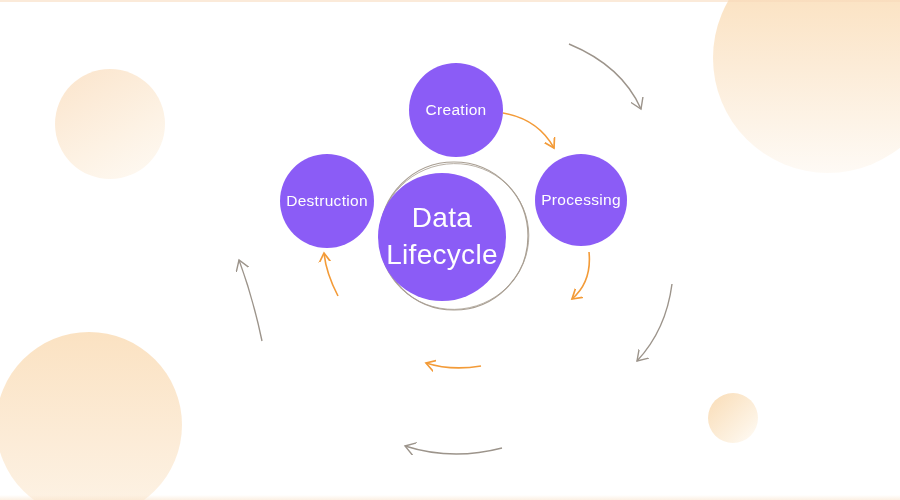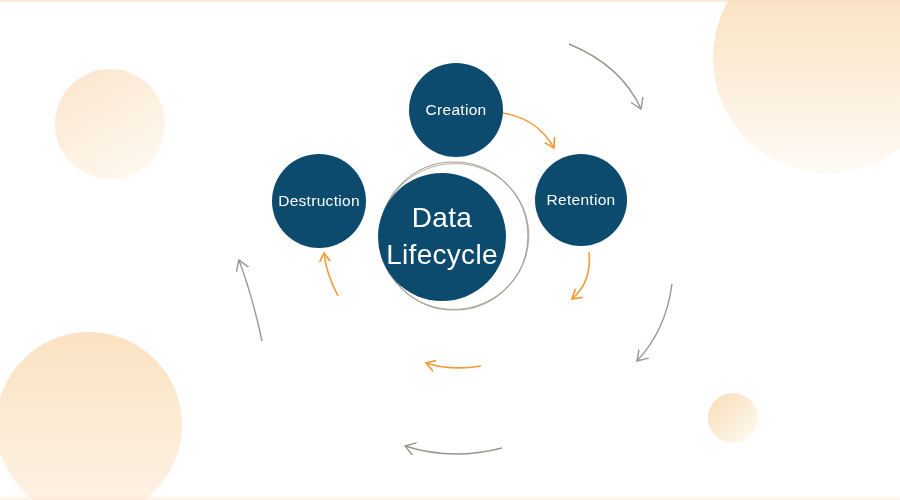--- a/index.html
+++ b/index.html
@@ -40,40 +40,40 @@
     background: linear-gradient(180deg, rgba(249,225,200,0) 0%, rgba(249,225,200,0.5) 100%);
     pointer-events: none;
   }
 
   .layer { position: absolute; left: 0; top: 0; }
 
   
   .node {
     position: absolute;
     border-radius: 50%;
-    background: #0c4a6e;
+    background: #8b5cf6;
     display: flex;
     align-items: center;
     justify-content: center;
     text-align: center;
     color: #FEFEFE;
     letter-spacing: 0.3px;
   }
   .node span { white-space: pre-line; }
 
   .node-center {
     left: 378px; top: 173px; width: 128px; height: 128px;
     font-size: 28px; line-height: 1.32;
   }
   .node-sm { font-size: 15.5px; line-height: 1.26; }
   .node-creation    { left: 409px; top: 63px;  width: 94px; height: 94px; }
   .node-processing  { left: 535px; top: 154px; width: 92px; height: 92px; }
   .node-review      { left: 486px; top: 300px; width: 91px; height: 91px; }
   .node-retention   { left: 325px; top: 299px; width: 92px; height: 92px; }
-  .node-destruction { left: 272px; top: 154px; width: 94px; height: 94px; }
+  .node-destruction { left: 280px; top: 154px; width: 94px; height: 94px; }
 </style>
 </head>
 <body>
 
 <div class="stage">
 
   <div class="decor decor-tl"></div>
   <div class="decor decor-tr"></div>
   <div class="decor decor-bl"></div>
   <div class="decor decor-br"></div>
@@ -107,21 +107,21 @@
   <div class="node node-center">
     <span>Data
 Lifecycle</span>
   </div>
 
   <div class="node node-sm node-creation">
     <span>Creation</span>
   </div>
 
   <div class="node node-sm node-processing">
-    <span>Retention</span>
+    <span>Processing</span>
   </div>
 
 
 
   <div class="node node-sm node-destruction">
     <span>Destruction</span>
   </div>
 
 </div>
 

